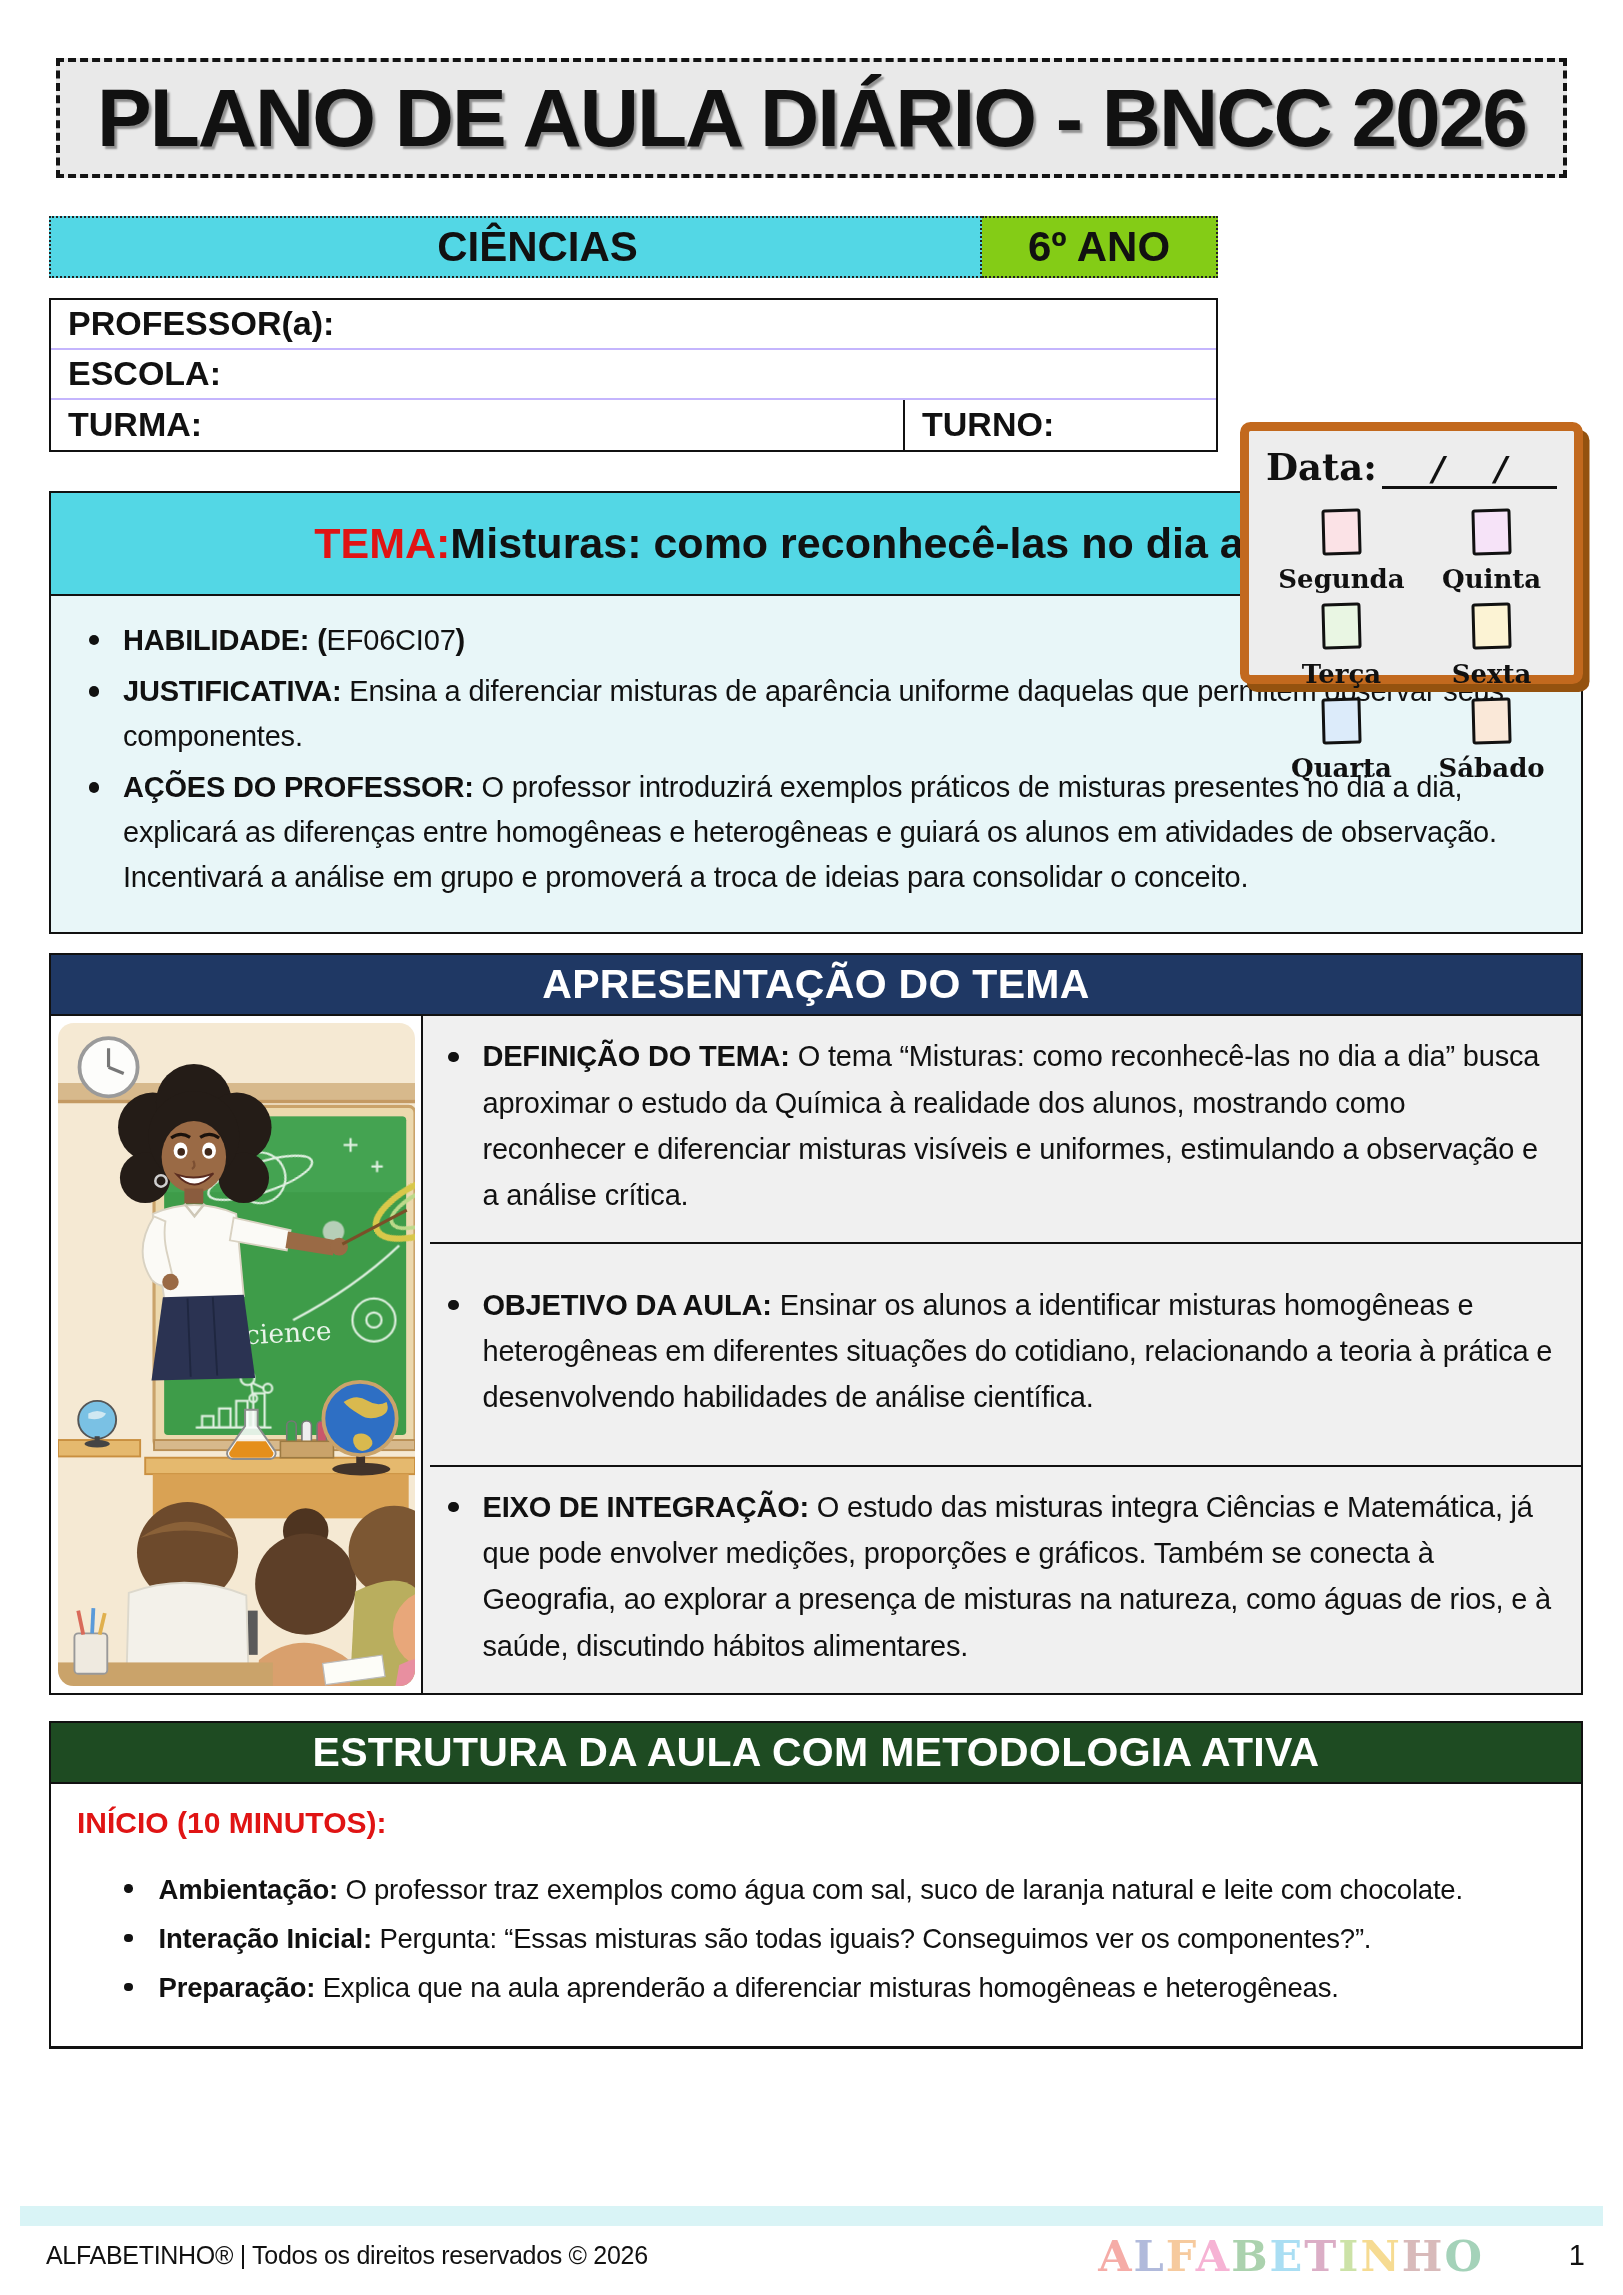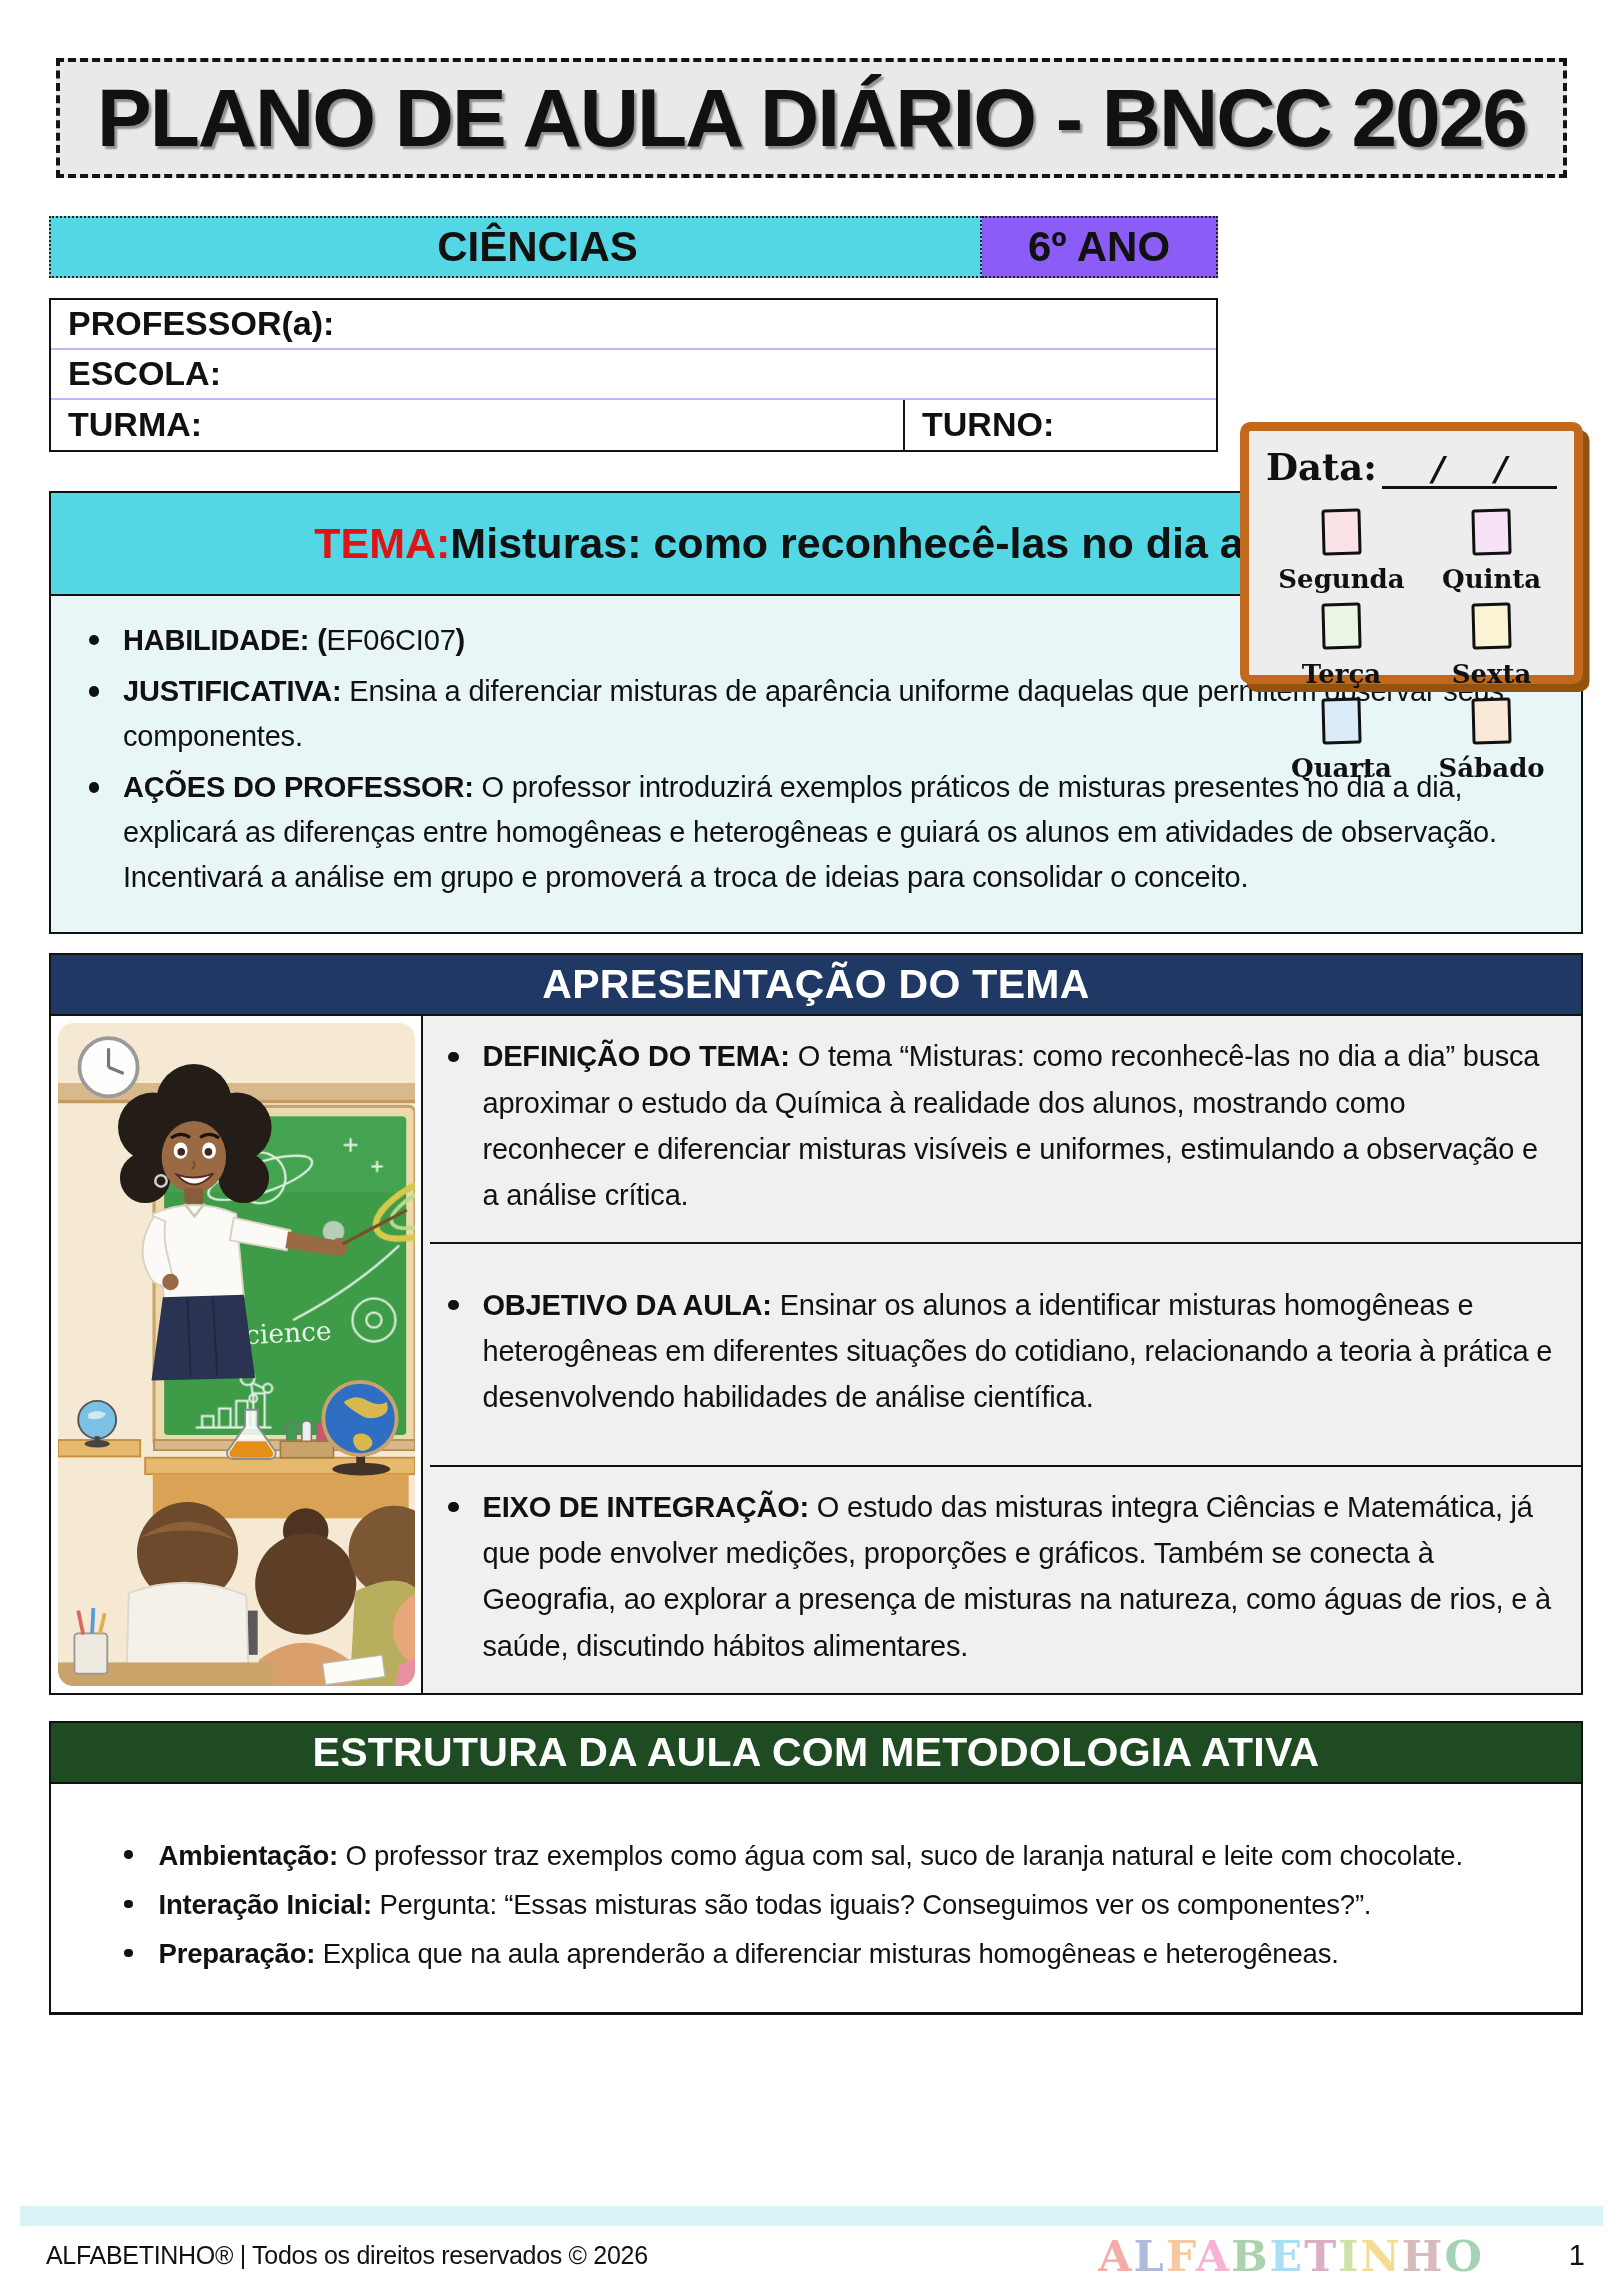--- a/index.html
+++ b/index.html
@@ -33,21 +33,21 @@
     margin: 38px 0 0 49px; width: 1169px; height: 62px;
     display: flex;
   }
   .subject-cell {
     flex: 1; border: 2px dotted #222;
     display: flex; align-items: center; justify-content: center;
     font-size: 42px; font-weight: bold; padding-left: 44px;
   }
   .grade-cell {
     width: 236px; border: 2px dotted #222; border-left: none;
-    background: #8b5cf6;
+    background: #84cc16;
     display: flex; align-items: center; justify-content: center;
     font-size: 42px; font-weight: bold;
   }
   .info-table {
     margin: 19.6px 0 0 49px; width: 1169px;
     border: 2px solid #111;
   }
   .info-row {
     height: 50px; display: flex; align-items: stretch;
     border-bottom: 2px solid #c4b5fd;
@@ -444,20 +444,21 @@
           </li>
         </ul>
       </div>
     </div>
   </div>
 
   <div class="sec-header" style="margin-top: 26px; background: rgb(30, 75, 34);">
     <span>ESTRUTURA DA AULA COM METODOLOGIA ATIVA</span>
   </div>
   <div class="estr-body">
+    <div class="inicio-label" style="color: rgb(224, 20, 20);">INÍCIO (10 MINUTOS):</div>
     <ul class="blist">
       <li>
         <span class="dot"></span>
         <p class="btext"><b>Ambientação: </b><span>O professor traz exemplos como água com sal, suco de laranja natural e leite com chocolate.</span></p>
       </li>
       <li>
         <span class="dot"></span>
         <p class="btext"><b>Interação Inicial: </b><span>Pergunta: “Essas misturas são todas iguais? Conseguimos ver os componentes?”.</span></p>
       </li>
       <li>

